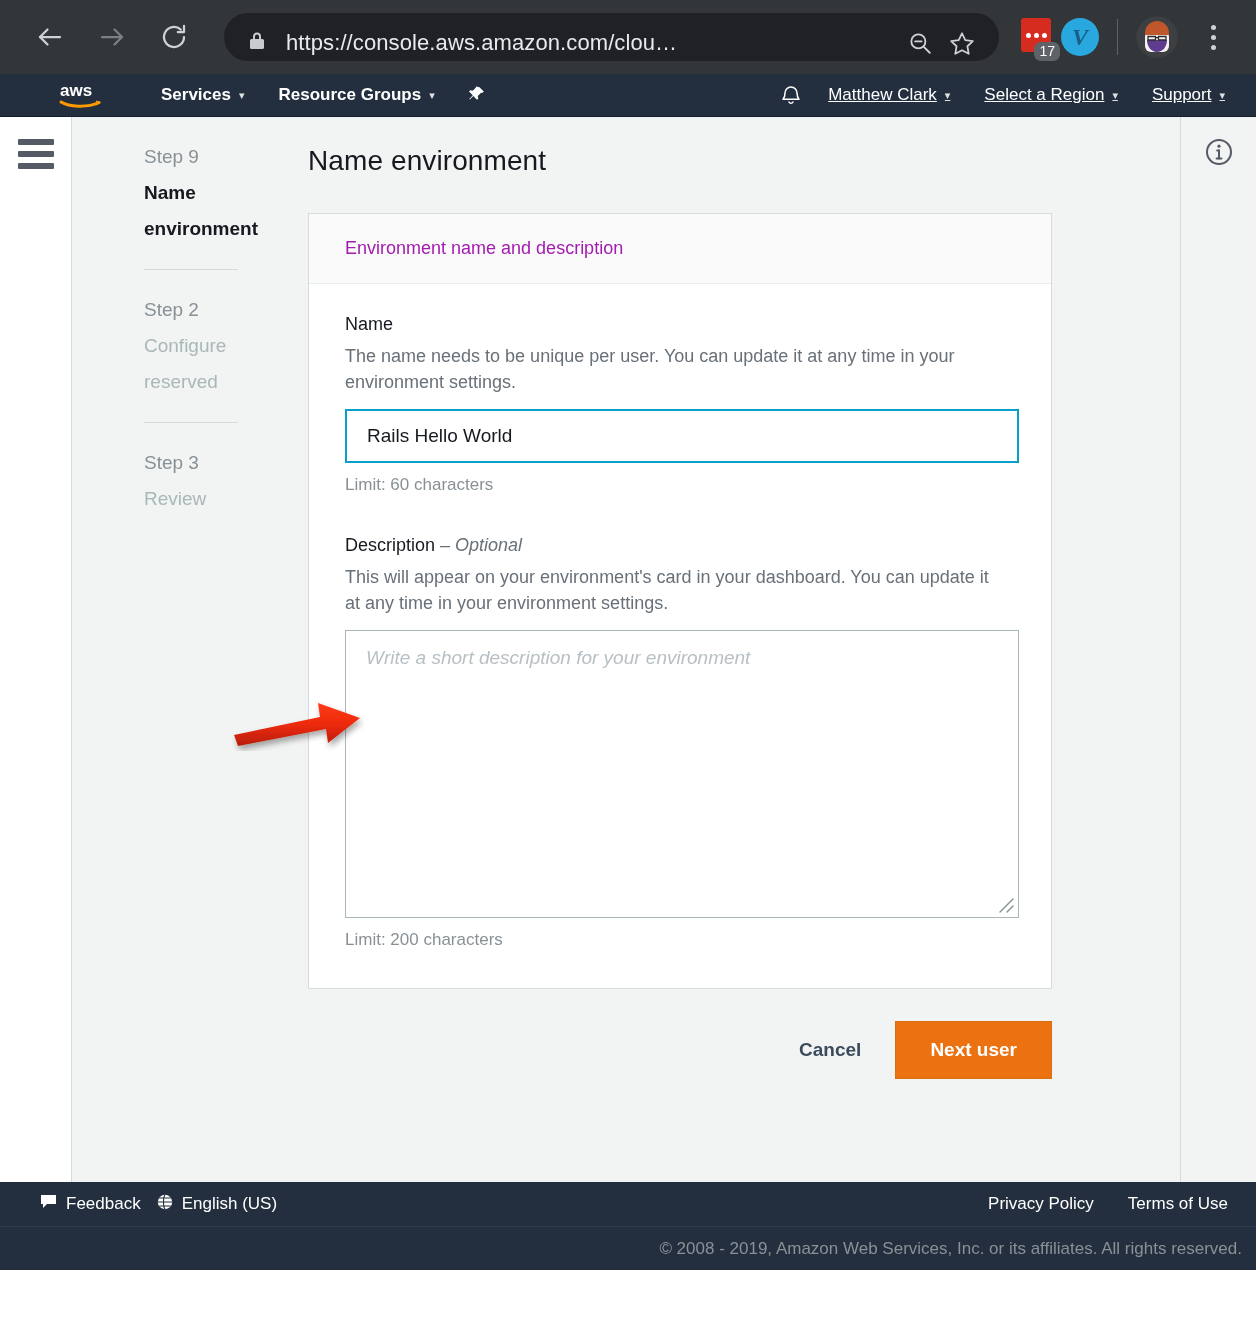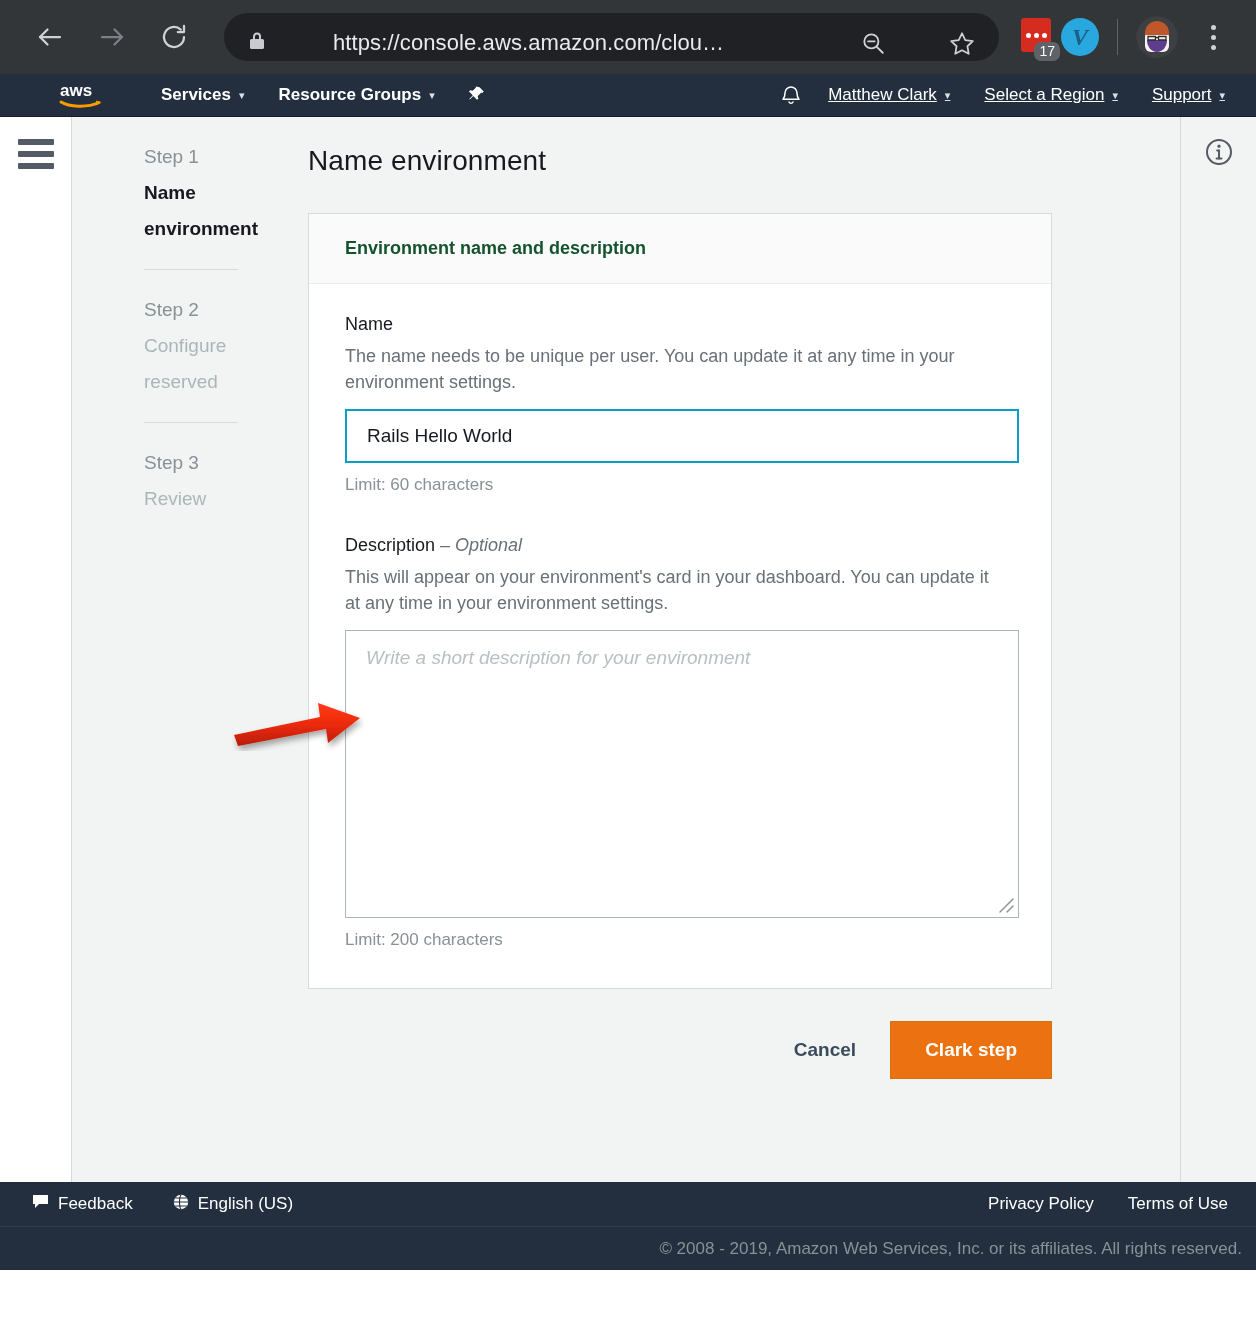--- a/index.html
+++ b/index.html
@@ -59,21 +59,20 @@
     width: 48px; height: 48px; margin-right: 14px;
     display: flex; align-items: center; justify-content: center;
     color: #cfd2d5;
   }
   .nav-btn.disabled { color: #7c8084; }
   #omnibox {
     flex: 1; height: 48px; background: #202124;
     border-radius: 24px; display: flex; align-items: center;
     padding: 12px 16px 0 24px; margin-left: 12px; margin-right: 16px;
     min-width: 0;
-    gap: 47px;
   }
   #lock-icon { flex: 0 0 20px; margin-right: 18px; color: #c8ccd0; }
   #omnibox-url {
     flex: 1; color: #e8eaed; font-size: 22px; letter-spacing: .1px;
     white-space: nowrap; overflow: hidden;
   }
   .omni-icon {
     width: 42px; height: 42px; flex: 0 0 42px;
     display: flex; align-items: center; justify-content: center;
     color: #cfd2d5;
@@ -159,21 +158,21 @@
   #page-title { font-size: 28px; color: #16191f; font-weight: 400; letter-spacing: .1px; }
 
   #form-card {
     margin-top: 36px; width: 744px;
     background: #ffffff; border: 1px solid #d5dbdb;
   }
   #card-header {
     padding: 24px 36px; border-bottom: 1px solid #eaeded;
     background: #fafafa;
   }
-  #card-header-title { font-size: 18px; font-weight: 700; color: #14532d; }
+  #card-header-title { font-size: 18px; font-weight: 400; color: #a21caf; }
   #card-body { padding: 30px 36px 38px 36px; }
 
   .field-label { font-size: 18px; color: #16191f; margin-bottom: 8px; }
   .field-label .optional { color: #687078; font-style: italic; font-weight: 400; }
   .field-desc { font-size: 18px; color: #687078; line-height: 26px; margin-bottom: 14px; max-width: 650px; }
 
   #name-input {
     width: 674px; height: 54px;
     border: 2px solid #0a9fc9; background: #fff;
     font-family: "Liberation Sans", sans-serif;
@@ -218,21 +217,21 @@
 
   
   .anno-arrow { position: absolute; pointer-events: none; }
   #arrow-name { left: 232px; top: 572px; }
 
   
   #footer-bar {
     height: 44px; background: #232f3e;
     display: flex; align-items: center; color: #fff; font-size: 17px;
   }
-  #footer-left { display: flex; align-items: center; gap: 40px; padding-left: 32px; }
+  #footer-left { display: flex; align-items: center; gap: 16px; padding-left: 40px; }
   .footer-link { display: flex; align-items: center; gap: 9px; color: #fff; }
   #footer-right { margin-left: auto; display: flex; align-items: center; gap: 34px; padding-right: 28px; }
   #copyright-bar {
     height: 44px; background: #232f3e;
     border-top: 1px solid #2e3c4f;
     display: flex; align-items: center; justify-content: center;
     color: #879196; font-size: 17px;
   }
   #copyright-text { padding-right: 14px; margin-left: auto; }
 </style>
@@ -365,21 +364,21 @@
       <i class="ham-bar"></i>
         <i class="ham-bar"></i>
         <i class="ham-bar"></i>
     </div>
   </div>
 
   <div id="wizard">
 
     <div id="steps">
       <div class="step-block">
-        <div class="step-num">Step 1</div>
+        <div class="step-num">Step 9</div>
         <div class="step-label current">Name environment</div>
       </div>
       <div class="step-sep"></div>
       <div class="step-block">
         <div class="step-num">Step 2</div>
         <div class="step-label">Configure reserved</div>
       </div>
       <div class="step-sep"></div>
       <div class="step-block">
         <div class="step-num">Step 3</div>
@@ -422,21 +421,21 @@
               </span>
             </div>
             <div class="limit-text">Limit: 200 characters</div>
           </div>
 
         </div>
       </div>
 
       <div id="actions">
         <button id="cancel-button">Cancel</button>
-        <button id="next-button">Clark step</button>
+        <button id="next-button">Next user</button>
       </div>
     </div>
 
     <div id="info-rail">
       <span>
         <svg width="30" height="30" viewBox="0 0 30 30" fill="none" stroke="#545b64" stroke-width="2">
           <circle cx="15" cy="15" r="12"></circle>
           <circle cx="15" cy="9.2" r="1.6" fill="#545b64" stroke="none"></circle>
           <path d="M15 13.5v8" stroke-linecap="round"></path>
           <path d="M12.6 21.5h4.8" stroke-linecap="round"></path>

